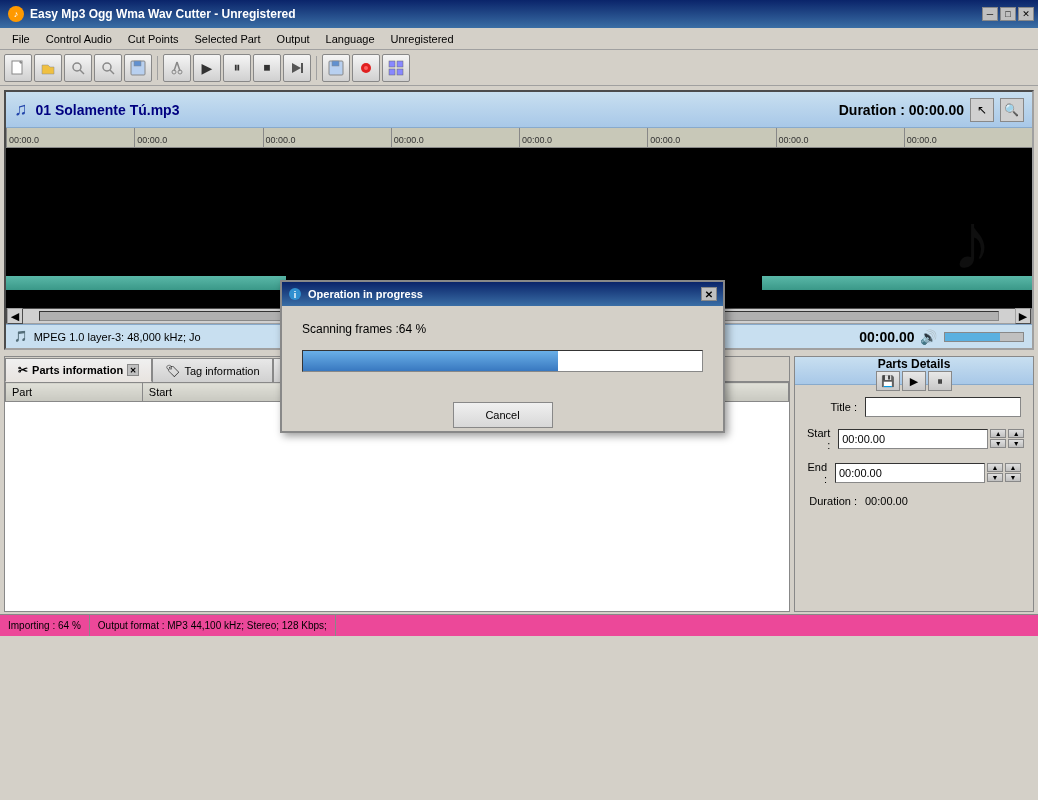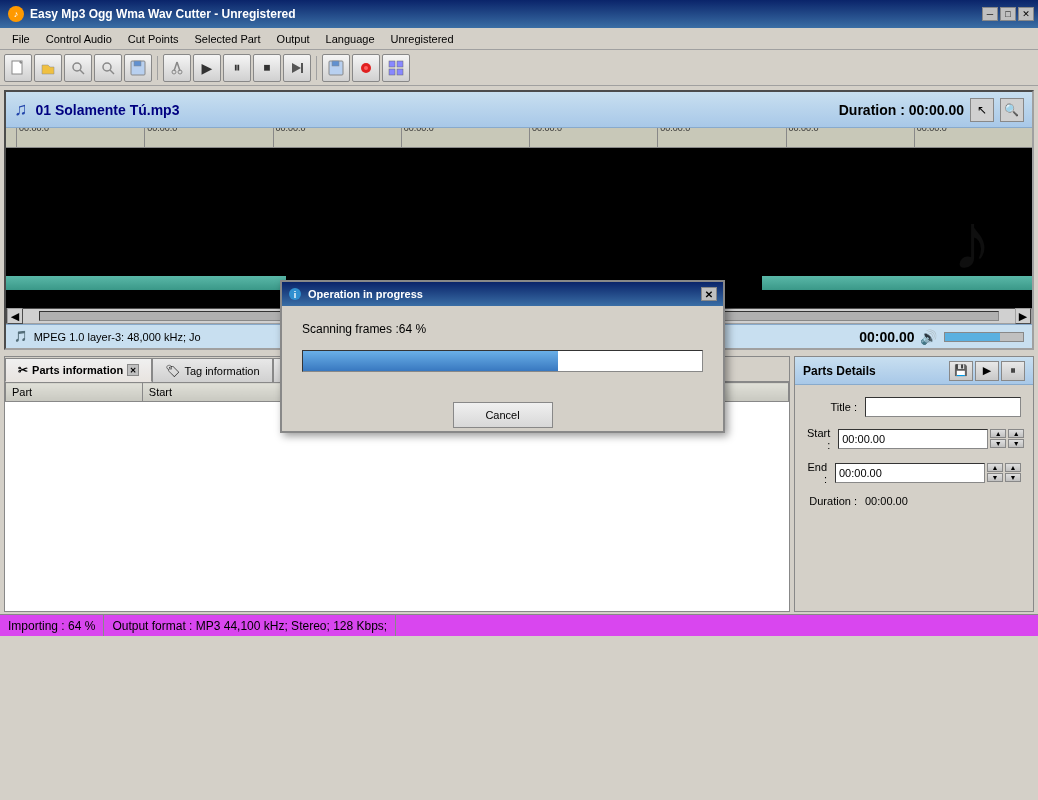--- a/index.html
+++ b/index.html
@@ -173,22 +173,21 @@
     .timeline-mark {
       flex: 1;
       text-align: left;
       font-size: 9px;
       color: #333;
       padding-left: 2px;
       border-left: 1px solid #888;
       height: 100%;
       display: flex;
       align-items: flex-end;
-      padding-bottom: 14px;
-      margin-left: 10px;
+      padding-bottom: 2px;
     }
 
     
     .waveform-canvas {
       background: #000;
       height: 160px;
       position: relative;
       overflow: hidden;
     }
 
@@ -327,20 +326,21 @@
       flex-direction: column;
     }
     .parts-details-header {
       background: linear-gradient(to bottom, #c8dff0, #a8c8e8);
       height: 28px;
       display: flex;
       align-items: center;
       justify-content: space-between;
       padding: 0 8px;
       border-bottom: 1px solid #88aacc;
+      flex-direction: column;
     }
     .parts-details-title {
       font-weight: bold;
       font-size: 12px;
     }
     .parts-details-btns {
       display: flex;
       gap: 2px;
     }
     .detail-btn {
@@ -409,26 +409,26 @@
       line-height: 1;
     }
     .duration-row {
       display: flex;
       align-items: center;
       gap: 8px;
     }
 
     
     .app-status {
-      background: #d946ef;
+      background: #ec4899;
       height: 22px;
       border-top: 1px solid #888;
       display: flex;
       align-items: center;
-      font-size: 12px;
+      font-size: 10px;
     }
     .status-segment {
       padding: 0 8px;
       border-right: 1px solid #888;
       height: 100%;
       display: flex;
       align-items: center;
     }
 
     

